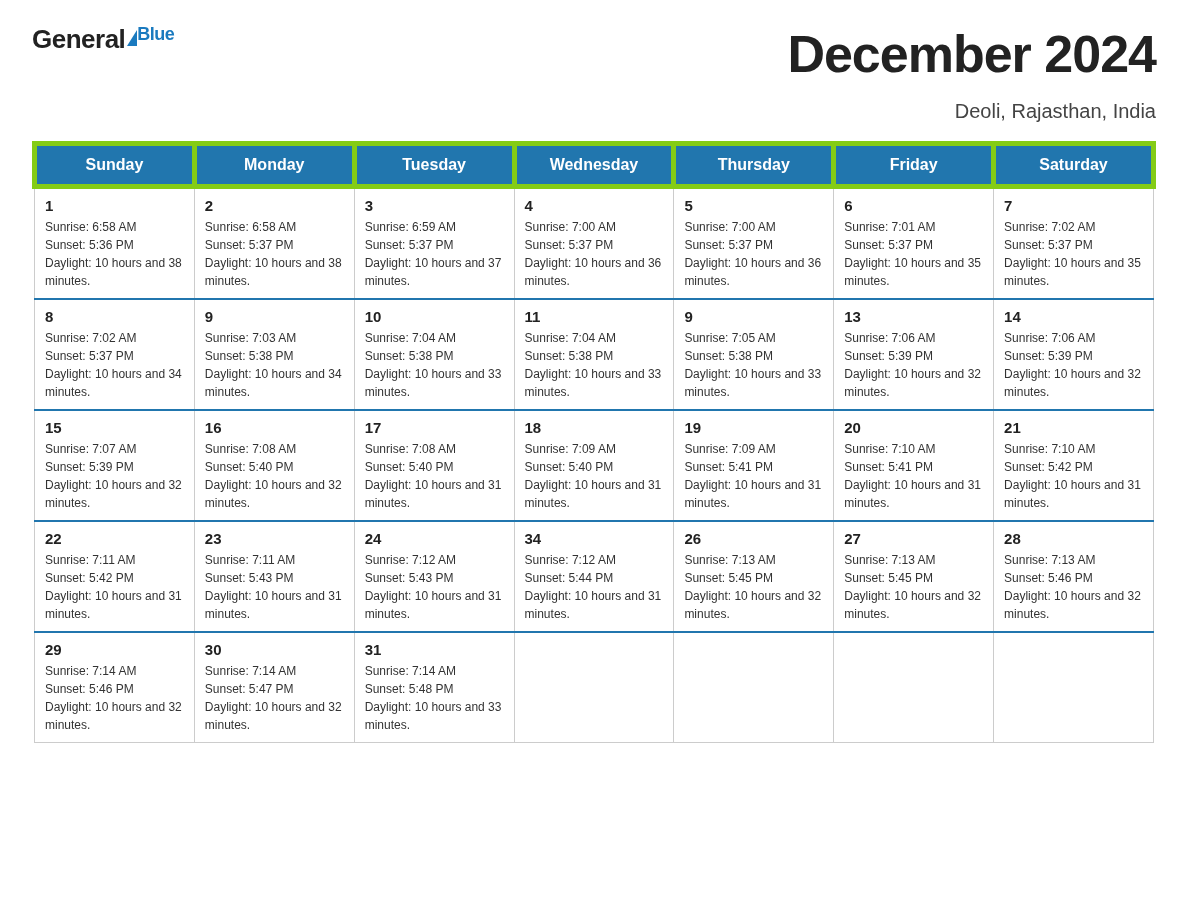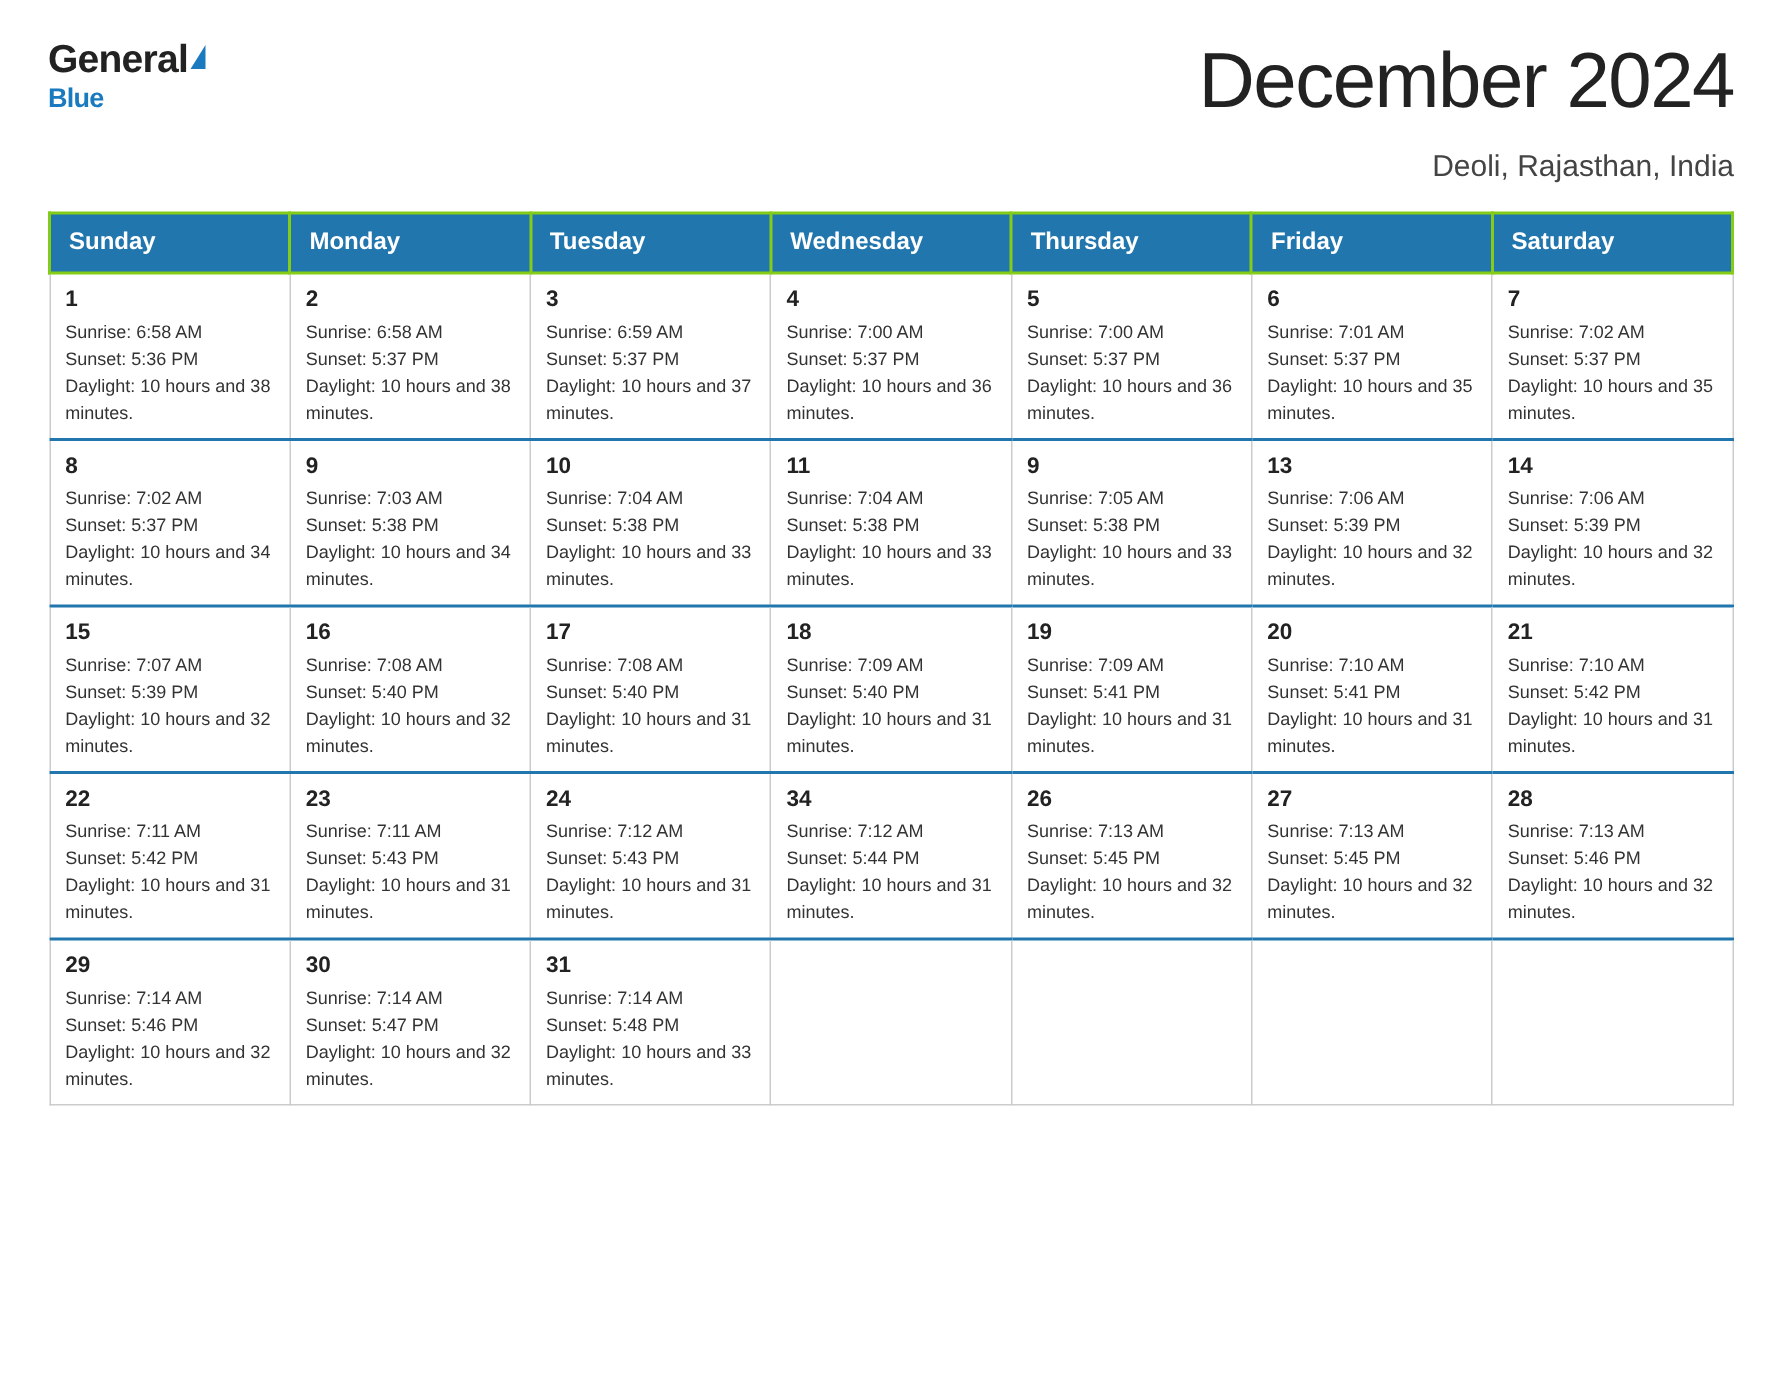--- a/index.html
+++ b/index.html
@@ -11,21 +11,21 @@
       min-height: 918px;
     }
     .header-row {
       display: flex;
       justify-content: space-between;
       align-items: flex-start;
       margin-bottom: 18px;
     }
     .logo {
       display: flex;
-      flex-direction: column;
+      flex-direction: row;
       align-items: flex-start;
     }
     .logo-general {
       font-size: 26px;
       font-weight: bold;
       color: #222;
       letter-spacing: -0.5px;
     }
     .logo-blue {
       font-size: 18px;
@@ -42,42 +42,42 @@
       margin-left: 2px;
       vertical-align: middle;
       position: relative;
       top: -2px;
     }
     .title-section {
       text-align: right;
     }
     .calendar-title {
       font-size: 52px;
-      font-weight: normal;
+      font-weight: bold;
       color: #222;
       letter-spacing: -1px;
     }
     .calendar-subtitle {
       font-size: 20px;
       color: #444;
       margin-top: 16px;
     }
     .calendar-table {
       width: 100%;
       border-collapse: collapse;
       border: 1px solid #bbb;
     }
     .calendar-table th {
       background-color: #2176ae;
       color: #fff;
       font-size: 16px;
       font-weight: bold;
       padding: 10px 12px;
-      text-align: left;
-      border: 2px solid #84cc16;
+      text-align: center;
+      border: 5px solid #84cc16;
     }
     .calendar-table td {
       vertical-align: top;
       padding: 8px 10px;
       border: 1px solid #ccc;
       width: calc(100% / 7);
       min-height: 90px;
       font-size: 13px;
       color: #333;
       background: #fff;

